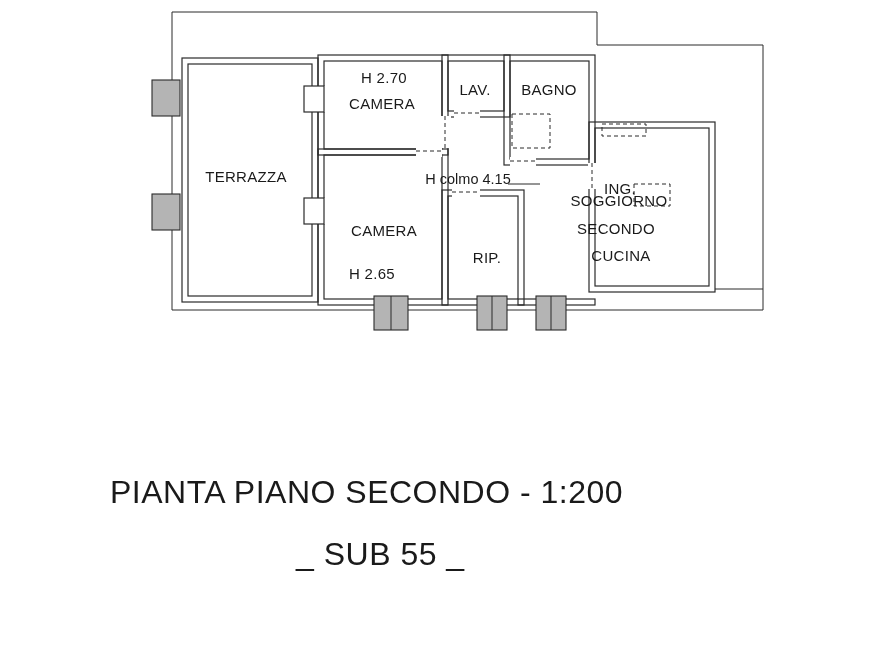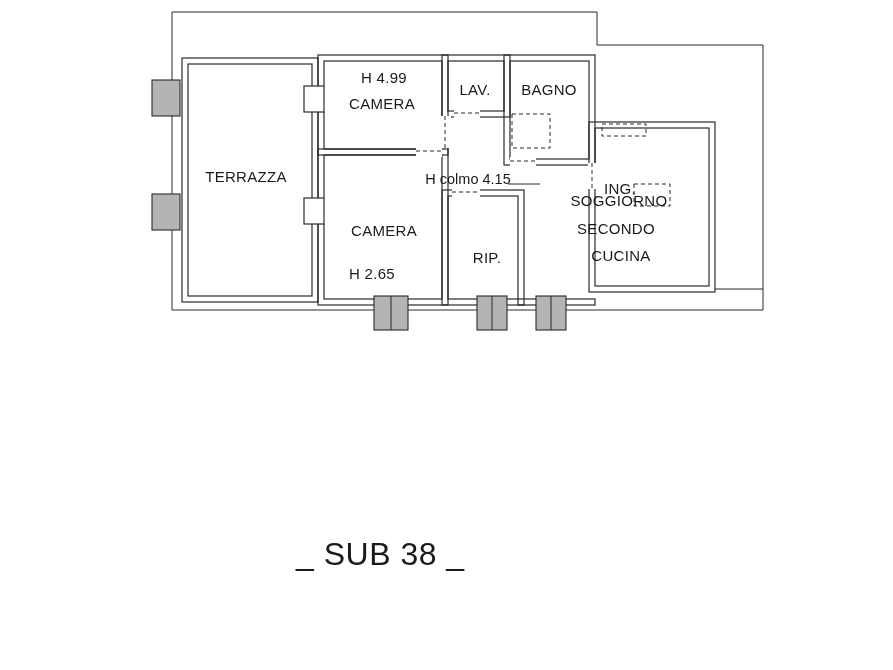--- a/index.html
+++ b/index.html
@@ -136,28 +136,29 @@
       <line class="pline" x1="551" y1="296" x2="551" y2="330"></line>
     </g>
 
     <g>
       <line class="thin" x1="508" y1="184" x2="540" y2="184"></line>
       <line class="thin" x1="715" y1="289" x2="763" y2="289"></line>
     </g>
   </svg>
 
   <span class="lbl t-terrazza">TERRAZZA</span>
-  <span class="lbl t-cam1h">H 4.99</span>
+  <span class="lbl t-cam1h">H 2.70</span>
   <span class="lbl t-cam1">CAMERA</span>
   <span class="lbl t-lav">LAV.</span>
   <span class="lbl t-bagno">BAGNO</span>
   <span class="lbl t-ing">ING.</span>
   <span class="lbl small t-ridge">H colmo 4.15</span>
   <span class="lbl t-cam2">CAMERA</span>
   <span class="lbl t-cam2h">H 2.65</span>
   <span class="lbl t-rip">RIP.</span>
   <span class="lbl t-sog1">SOGGIORNO</span>
   <span class="lbl t-sog2">SECONDO</span>
   <span class="lbl t-sog3">CUCINA</span>
 
-  <div class="caption caption2">_ SUB 38 _</div>
+  <div class="caption caption1">PIANTA PIANO SECONDO - 1:200</div>
+  <div class="caption caption2">_ SUB 55 _</div>
 
 </div>
 
 </body></html>

